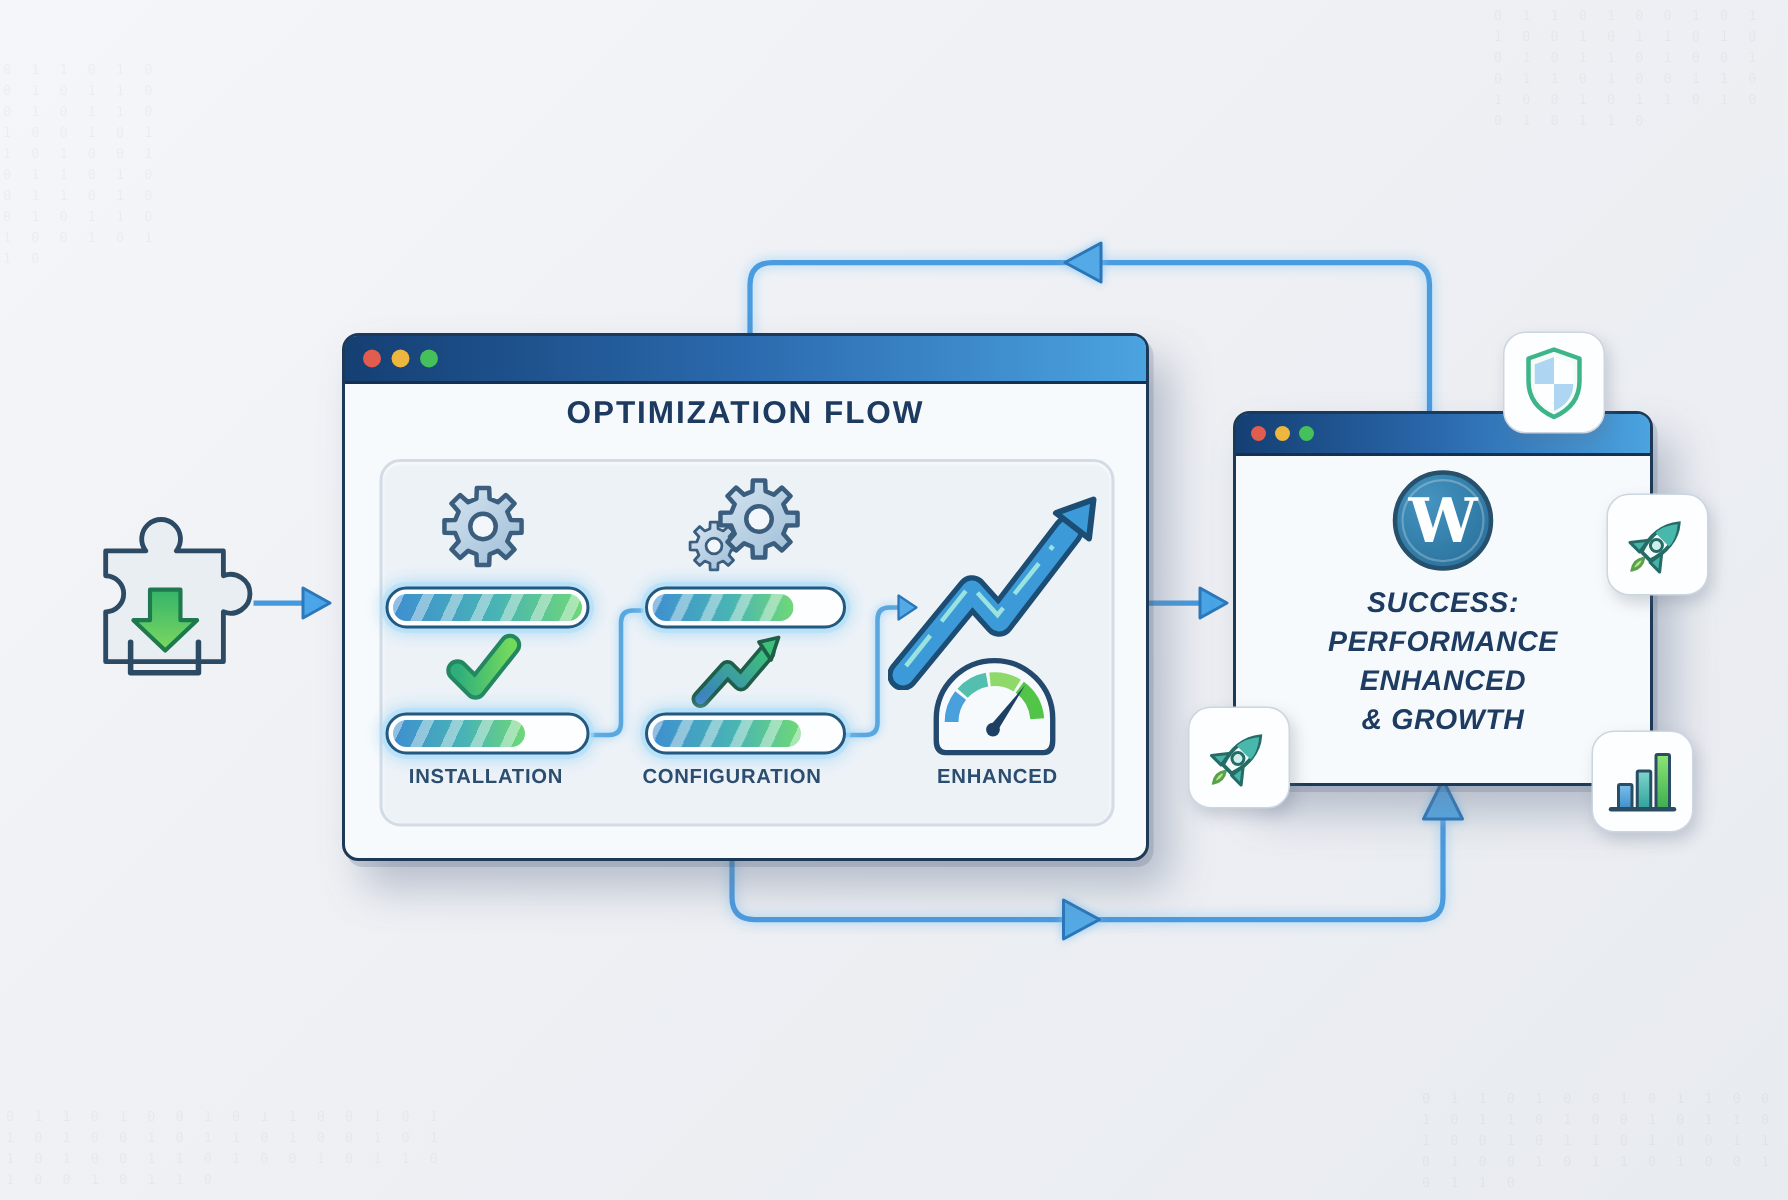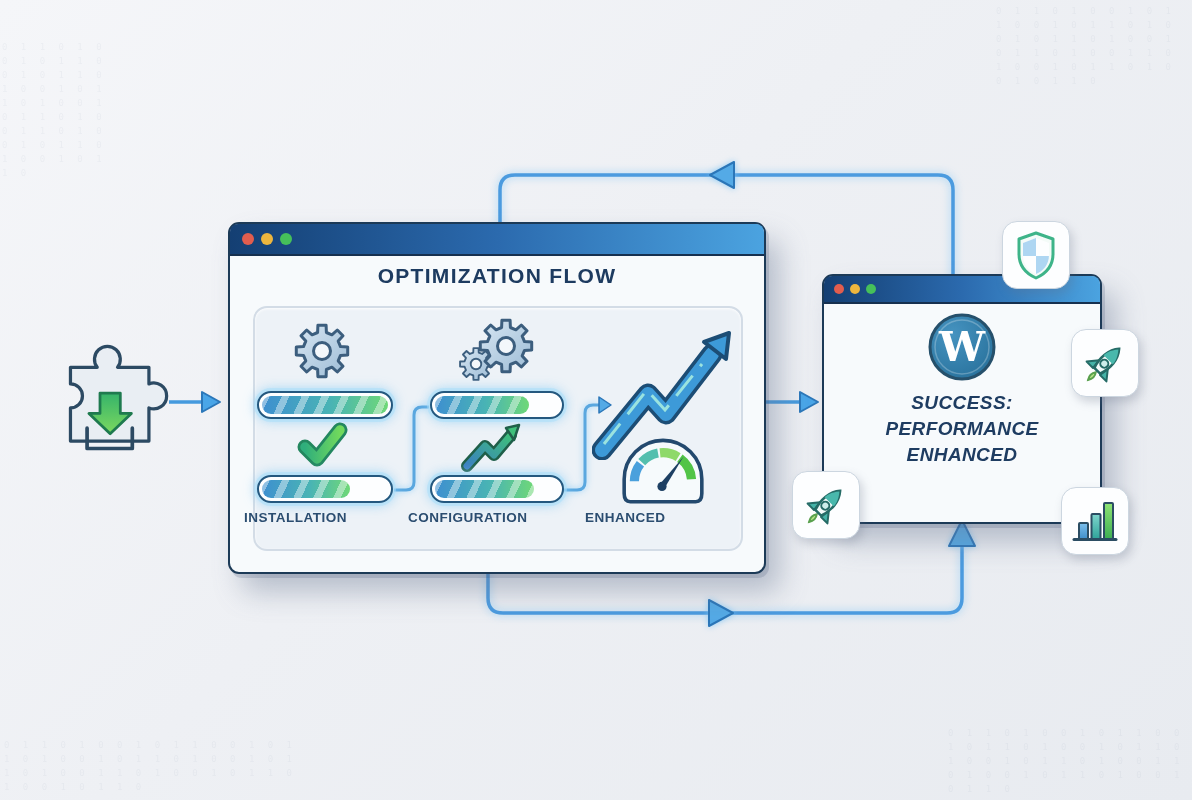--- a/index.html
+++ b/index.html
@@ -44,21 +44,21 @@
   .inner-svg polygon{fill:#54aae6;stroke:#2b76b8;stroke-width:1.5;stroke-linejoin:round;}
 
   .icon-abs{position:absolute;z-index:3;}
 
   .pbar{position:absolute;z-index:3;height:28px;background:#fdfeff;border:2.5px solid #24587f;
     border-radius:999px;box-sizing:border-box;padding:3px;
     box-shadow:0 0 0 3px rgba(173,224,250,.55),0 0 12px 2px rgba(137,205,246,.75);}
   .pbar-fill{height:100%;border-radius:999px;
     background:repeating-linear-gradient(115deg,rgba(255,255,255,.42) 0 7px,rgba(255,255,255,0) 7px 18px),
       linear-gradient(90deg,#3e8fd0 0%,#49b4b4 55%,#6fd877 100%);}
-  .step-label{position:absolute;z-index:3;width:160px;text-align:left;top:286px;
+  .step-label{position:absolute;z-index:3;width:160px;text-align:center;top:286px;
     font-size:13.5px;font-weight:bold;letter-spacing:.5px;color:#2b4d70;}
 
   .win-success{left:822px;top:274px;width:276px;height:246px;}
   .win-success .titlebar{height:26px;padding-left:10px;gap:6px;}
   .win-success .dot{width:10px;height:10px;}
   .success-text{position:absolute;left:0;right:0;top:114px;text-align:center;
     font-size:19px;font-weight:bold;line-height:26px;letter-spacing:.4px;color:#1e3c61;font-style:italic;}
   .wp-logo{position:absolute;left:103px;top:36px;}
 
   .badge{position:absolute;width:66px;height:66px;background:#fdfeff;border:1px solid #ccd6e0;
@@ -224,20 +224,21 @@
     </div>
     <svg class="wp-logo" width="70" height="70">
       <circle cx="35" cy="35" r="32" fill="url(#wpGrad)" stroke="#26506b" stroke-width="3"></circle>
       <circle cx="35" cy="35" r="27" fill="none" stroke="rgba(255,255,255,.25)" stroke-width="1.5"></circle>
       <text x="35" y="49" text-anchor="middle" font-family="'DejaVu Serif',serif" font-size="41" font-weight="bold" fill="#ffffff">W</text>
     </svg>
     <div class="success-text">
       <div>SUCCESS:</div>
       <div>PERFORMANCE</div>
       <div>ENHANCED</div>
+      <div>&amp; GROWTH</div>
     </div>
   </div>
 
   <div class="badge" style="left:1002px;top:221px">
     <svg width="46" height="50">
       <defs>
           <clipPath id="shieldClip">
             <path d="M23,8 L36,13 L36,25 C36,35 30,41 23,44 C16,41 10,35 10,25 L10,13 Z"></path>
           </clipPath>
         </defs>

